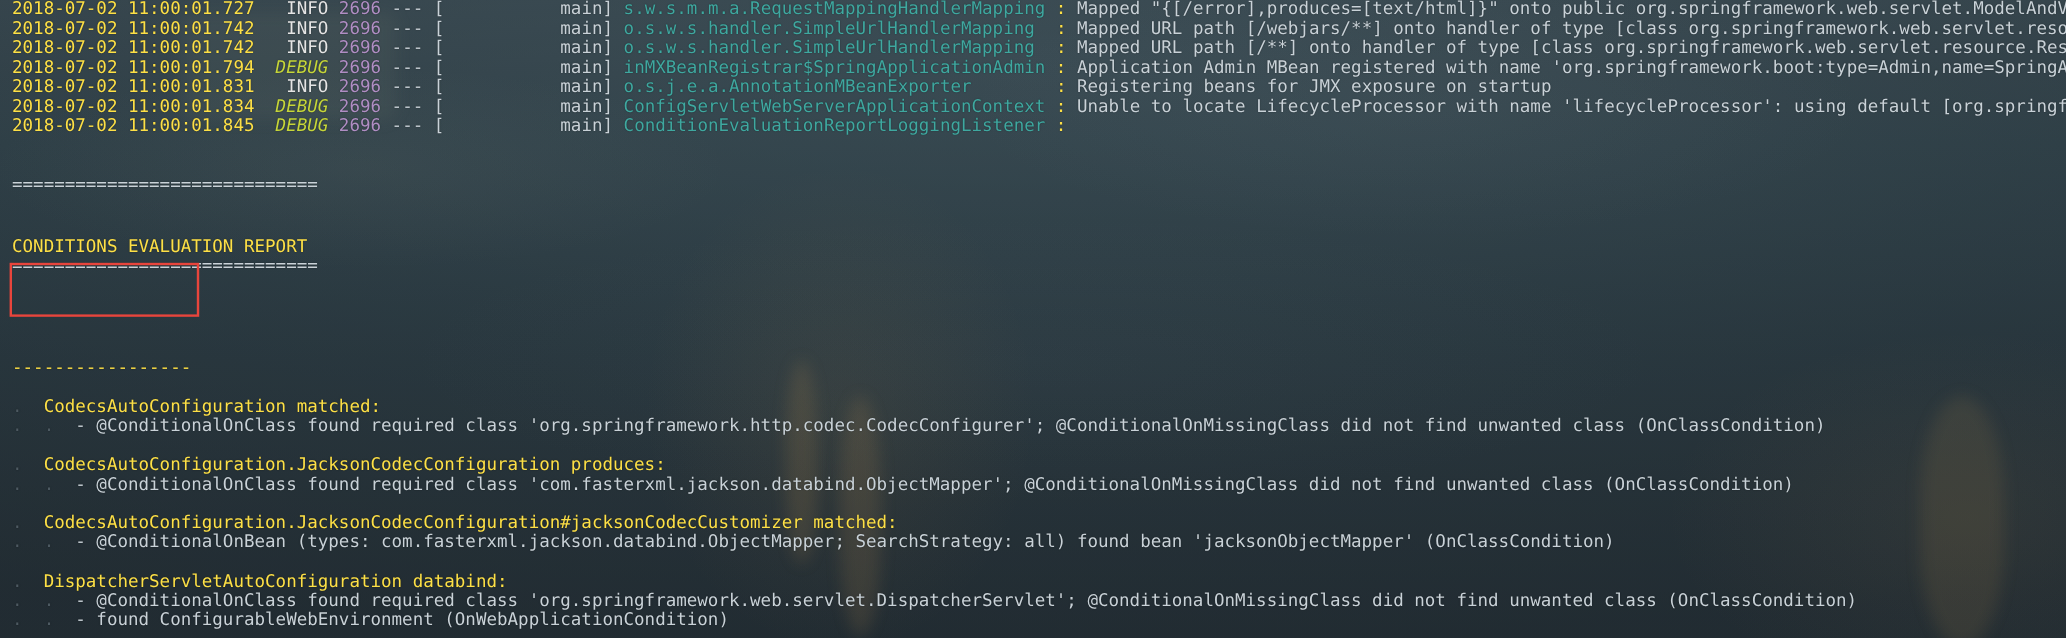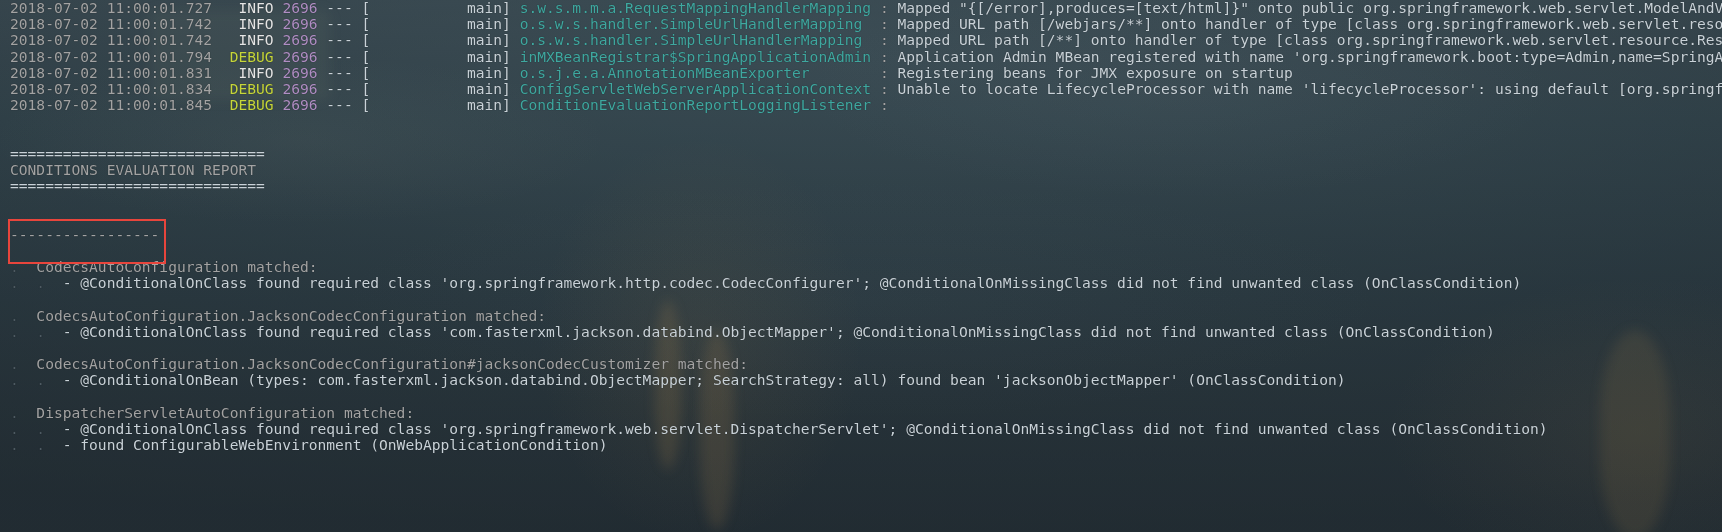--- a/index.html
+++ b/index.html
@@ -73,23 +73,23 @@
 
   .line {
     white-space: pre;
     height: 16.2px;
     overflow: hidden;
     text-shadow: 0 0 1px rgba(0,0,0,0.55);
   }
   .line.blank { color: transparent; }
 
   
-  .c-ts     { color: #a3a3a3; }   
+  .c-ts     { color: #fde047; margin-top: 36px; }   
   .c-info   { color: #e5e5e5; }   
-  .c-debug  { color: #c6d63a; }   
+  .c-debug  { color: #c6d63a; font-style: italic; }   
   .c-pid    { color: #b08ec4; }   
   .c-dash   { color: #c9d2d8; }
   .c-thread { color: #c9d2d8; }
   .c-logger { color: #3fa8a0; }   
   .c-msg    { color: #c9d2d8; }
   .c-dots   { color: #4d5a62; }   
   .c-rule   { color: #c9d2d8; }
 
   
   #annotation {
@@ -129,26 +129,26 @@
         <div class="line c-rule">=============================</div>
         <div class="line c-ts">CONDITIONS EVALUATION REPORT</div>
         <div class="line c-rule">=============================</div>
         <div class="line blank"> </div>
         <div class="line blank"> </div>
         <div class="line c-ts">-----------------</div>
         <div class="line blank"> </div>
         <div class="line"><span class="c-dots">.  </span><span class="c-ts">CodecsAutoConfiguration matched:</span></div>
         <div class="line"><span class="c-dots">.  .  </span><span class="c-msg">- @ConditionalOnClass found required class 'org.springframework.http.codec.CodecConfigurer'; @ConditionalOnMissingClass did not find unwanted class (OnClassCondition)</span></div>
         <div class="line blank"> </div>
-        <div class="line"><span class="c-dots">.  </span><span class="c-ts">CodecsAutoConfiguration.JacksonCodecConfiguration matched:</span></div>
+        <div class="line"><span class="c-dots">.  </span><span class="c-ts">CodecsAutoConfiguration.JacksonCodecConfiguration produces:</span></div>
         <div class="line"><span class="c-dots">.  .  </span><span class="c-msg">- @ConditionalOnClass found required class 'com.fasterxml.jackson.databind.ObjectMapper'; @ConditionalOnMissingClass did not find unwanted class (OnClassCondition)</span></div>
         <div class="line blank"> </div>
         <div class="line"><span class="c-dots">.  </span><span class="c-ts">CodecsAutoConfiguration.JacksonCodecConfiguration#jacksonCodecCustomizer matched:</span></div>
         <div class="line"><span class="c-dots">.  .  </span><span class="c-msg">- @ConditionalOnBean (types: com.fasterxml.jackson.databind.ObjectMapper; SearchStrategy: all) found bean 'jacksonObjectMapper' (OnClassCondition)</span></div>
         <div class="line blank"> </div>
-        <div class="line"><span class="c-dots">.  </span><span class="c-ts">DispatcherServletAutoConfiguration matched:</span></div>
+        <div class="line"><span class="c-dots">.  </span><span class="c-ts">DispatcherServletAutoConfiguration databind:</span></div>
         <div class="line"><span class="c-dots">.  .  </span><span class="c-msg">- @ConditionalOnClass found required class 'org.springframework.web.servlet.DispatcherServlet'; @ConditionalOnMissingClass did not find unwanted class (OnClassCondition)</span></div>
         <div class="line"><span class="c-dots">.  .  </span><span class="c-msg">- found ConfigurableWebEnvironment (OnWebApplicationCondition)</span></div>
       </div>
   </div>
 
   <div id="annotation" style="left: 8px; top: 219px; width: 158px; height: 45px; border-color: rgb(232, 69, 60);"></div>
 </div>
 
 </body></html>

